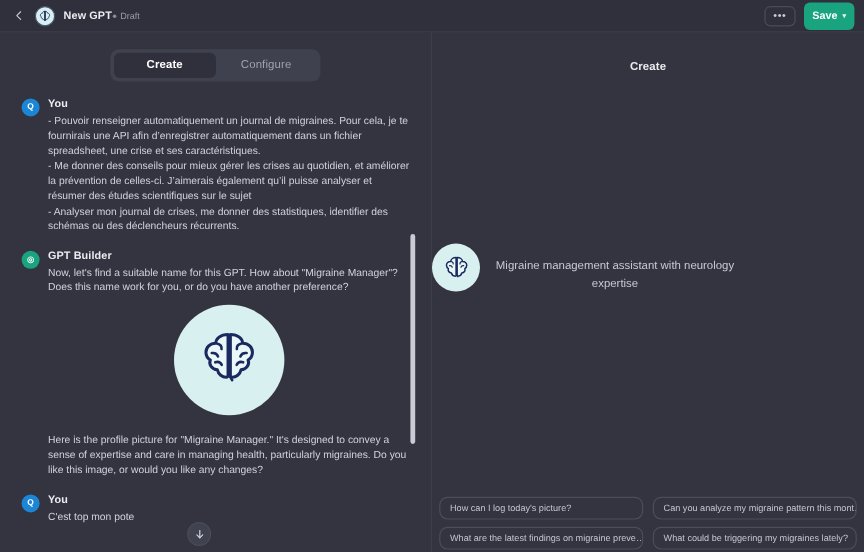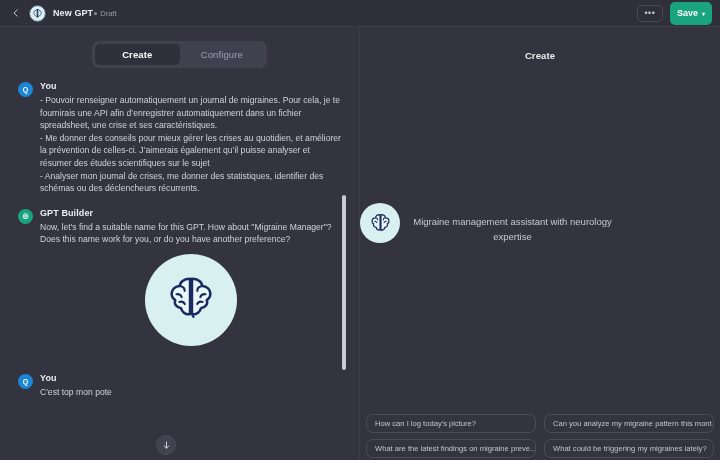--- a/index.html
+++ b/index.html
@@ -239,20 +239,21 @@
                 <path d="M20 34c2.4-.8 4.6 .2 5.6 2.2"></path>
                 <path d="M42 18c-2.4 .6-3.6 2.4-3.4 4.6"></path>
                 <path d="M47 26c-2.6-.4-4.6 .8-5.4 3"></path>
                 <path d="M44 34c-2.4-.8-4.6 .2-5.6 2.2"></path>
                 <path d="M32 45l2.6 4.4"></path>
               </g>
             </svg>
           </div>
         </div>
 
+        <div class="msg-text">Here is the profile picture for "Migraine Manager." It's designed to convey a sense of expertise and care in managing health, particularly migraines. Do you like this image, or would you like any changes?</div>
       </div>
     </div>
 
     <div class="msg">
       <div class="av av-user">Q</div>
       <div class="msg-body">
         <div class="msg-name">You</div>
         <div class="msg-text">C'est top mon pote</div>
       </div>
     </div>

